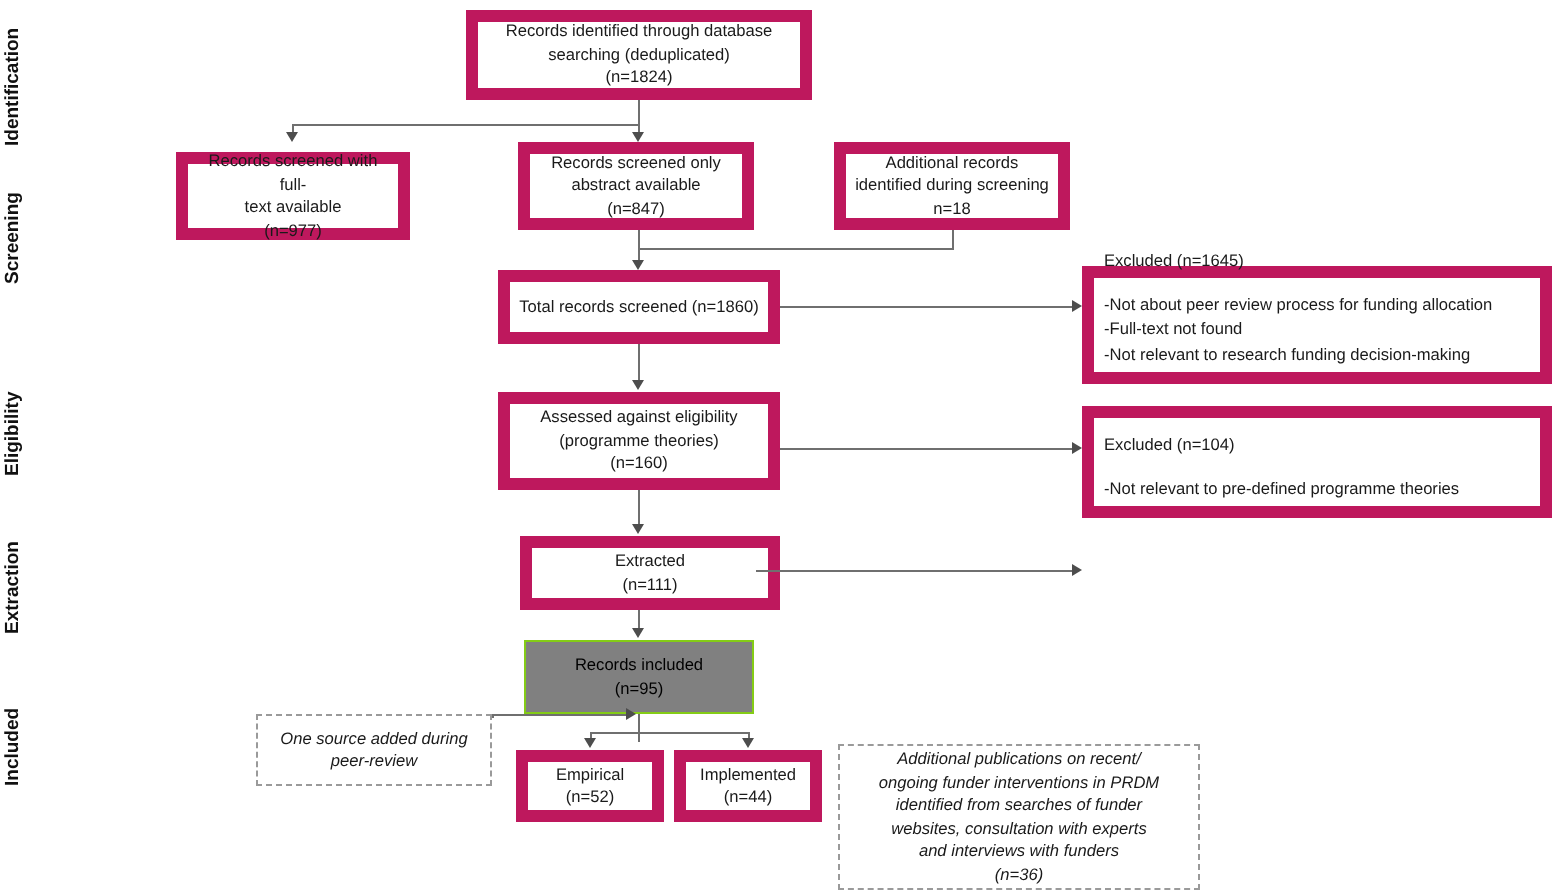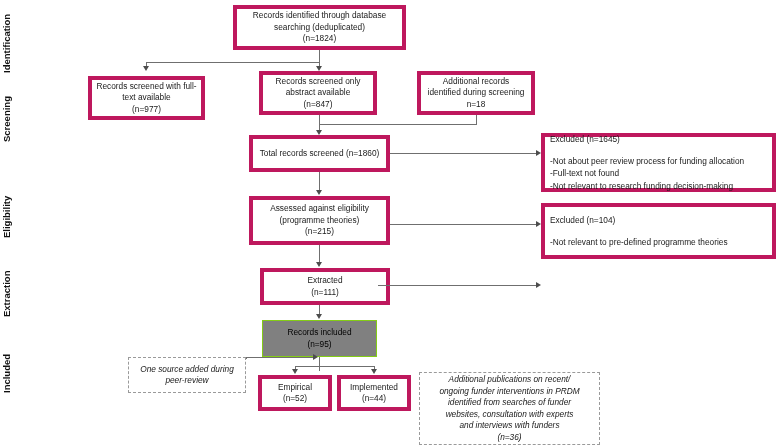--- a/index.html
+++ b/index.html
@@ -24,41 +24,41 @@
     transform:rotate(180deg);
     text-align:center;
     white-space:nowrap;
     line-height:1;
   }
 
   
   .box{
     position:absolute;
     box-sizing:border-box;
-    border:4px solid #be185d;
+    border:6px solid #be185d;
     background:#ffffff;
     font-size:8.3px;
     line-height:11.5px;
     color:#1a1a1a;
     display:flex;
     align-items:center;
     justify-content:center;
     text-align:center;
     padding:1px 3px;
   }
   .box.dashed{border:1px dashed #9a9a9a;font-style:italic;}
   .box.filled{
     background:#808080;
     border:1px solid #84cc16;
     color:#000000;
   }
   .box.left{
     justify-content:flex-start;
     text-align:left;
-    align-items:center;
+    align-items:flex-end;
     padding:3px 4px 3px 5px;
     line-height:12.5px;
   }
   .box .t{display:block;width:100%;}
   .excl-head{display:block;margin-bottom:9px;}
 
   
   .ln{position:absolute;background:#6f6f6f;}
   .ln.h{height:1px;}
   .ln.v{width:1px;}
@@ -140,21 +140,21 @@
   <div class="ln h" style="left:390px;top:153px;width:148px;"></div>
   <div class="arrow-r" style="left:536px;top:149.5px;"></div>
 
   <div class="ln v" style="left:319px;top:172px;height:18px;"></div>
   <div class="arrow-d" style="left:315.5px;top:190px;"></div>
 
   <div class="box" style="left:249px;top:196px;width:141px;height:49px;">
     <span>
       <span class="t">Assessed against eligibility</span>
       <span class="t">(programme theories)</span>
-      <span class="t">(n=215)</span>
+      <span class="t">(n=160)</span>
     </span>
   </div>
 
   <div class="ln h" style="left:390px;top:224px;width:148px;"></div>
   <div class="arrow-r" style="left:536px;top:220.5px;"></div>
 
   <div class="ln v" style="left:319px;top:245px;height:17px;"></div>
   <div class="arrow-d" style="left:315.5px;top:262px;"></div>
 
   <div class="box" style="left:260px;top:268px;width:130px;height:37px;">

